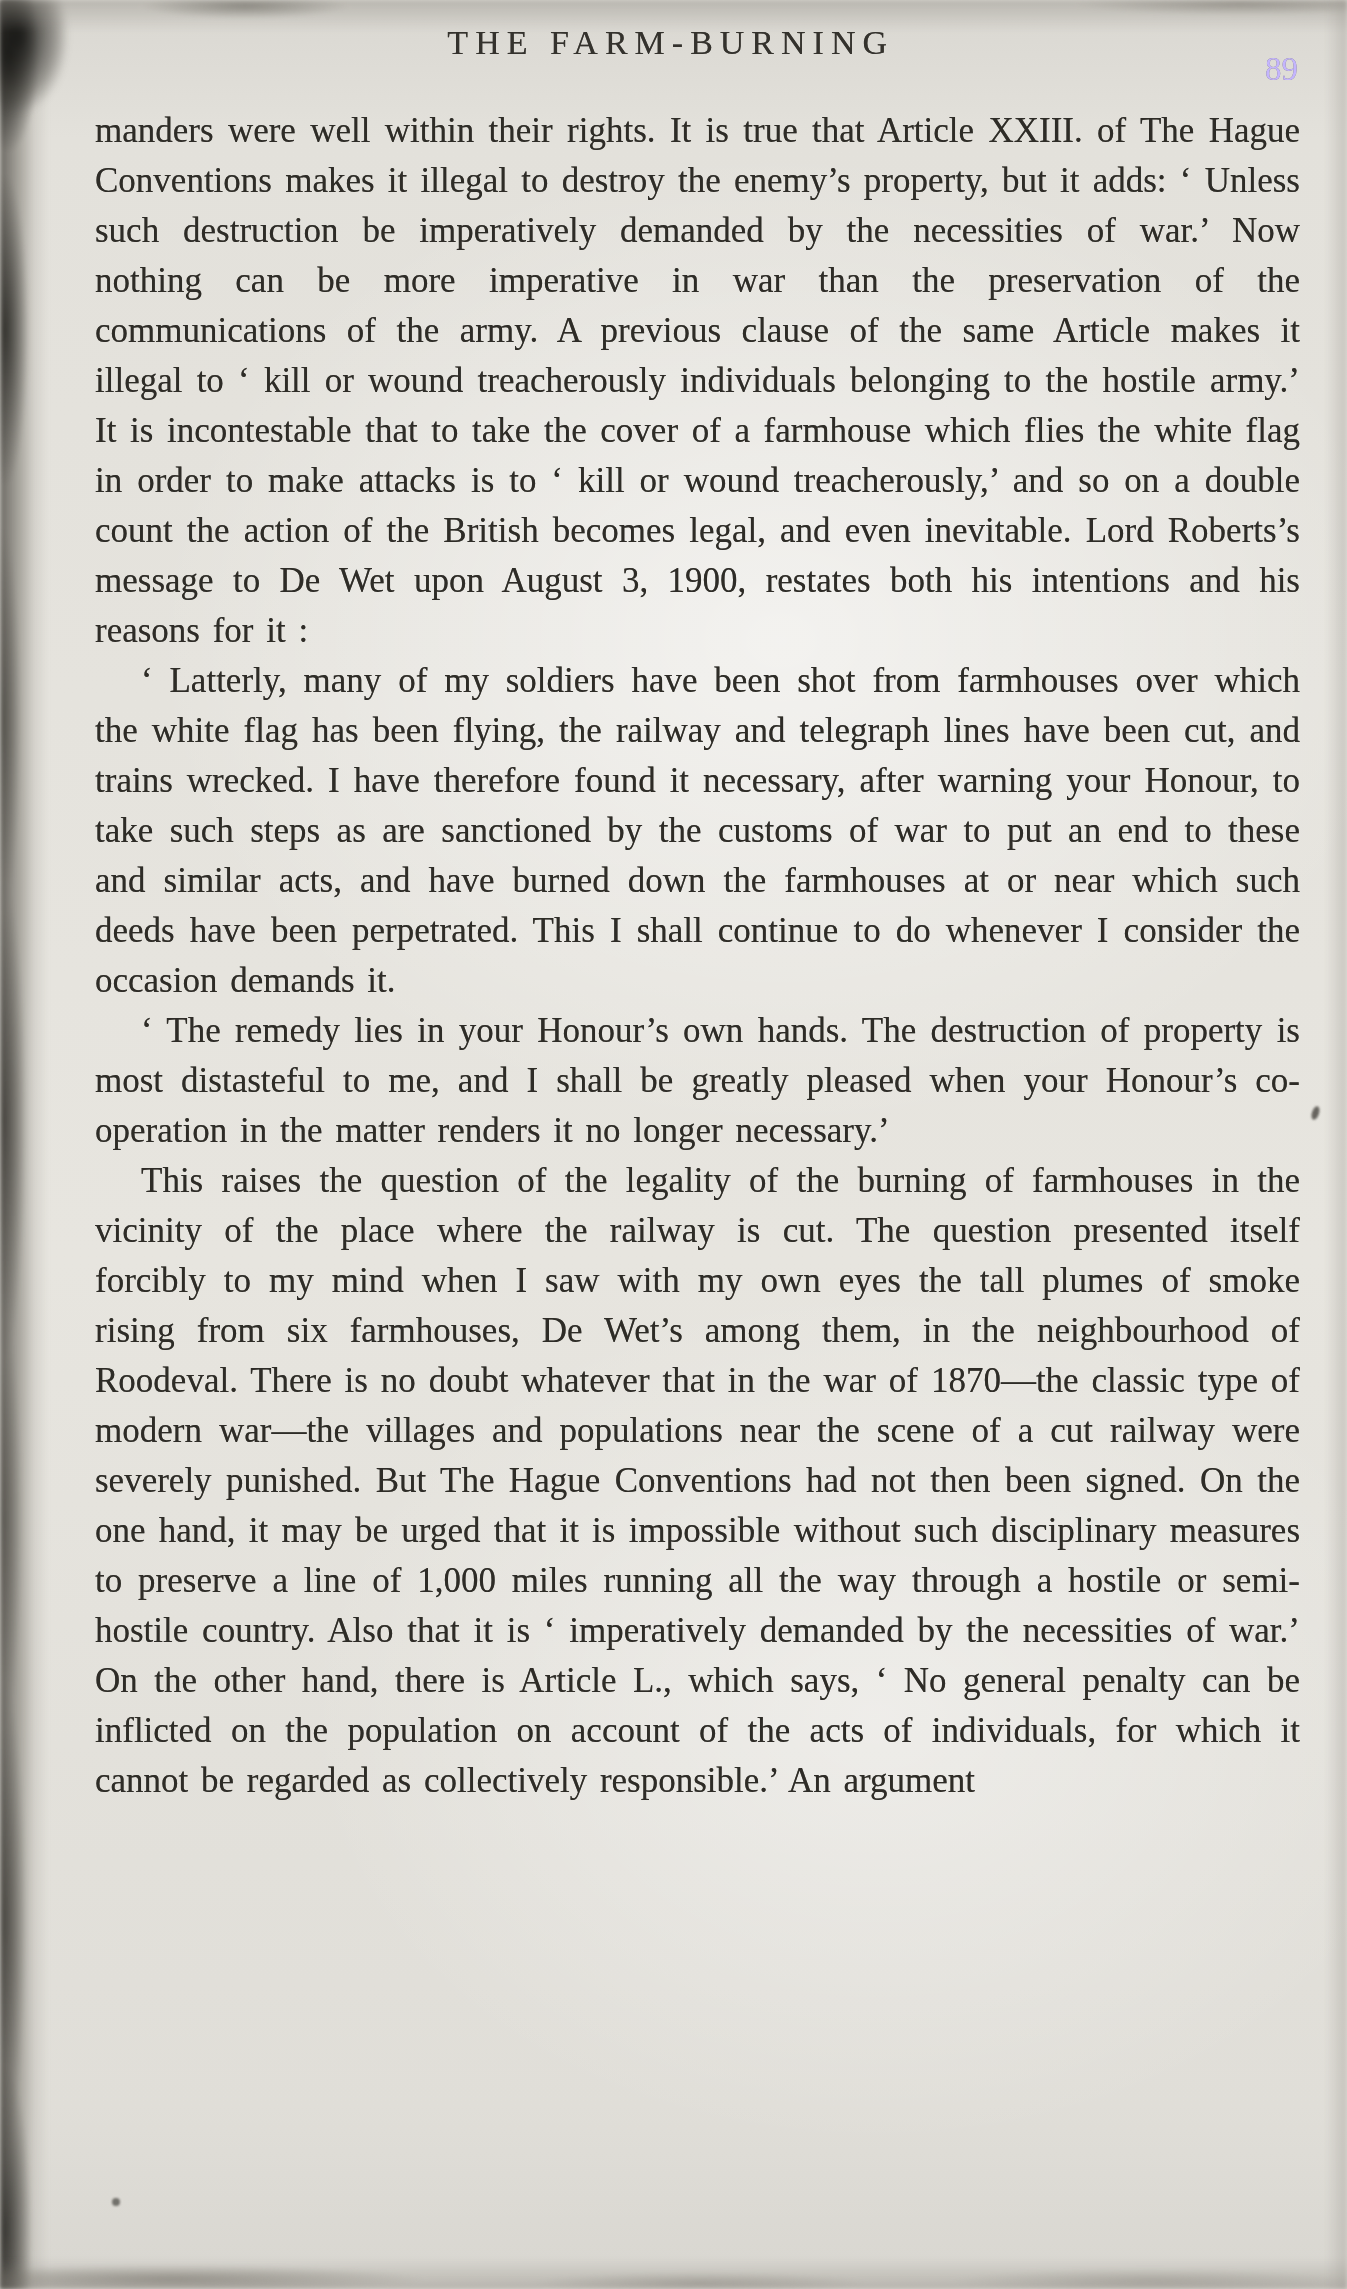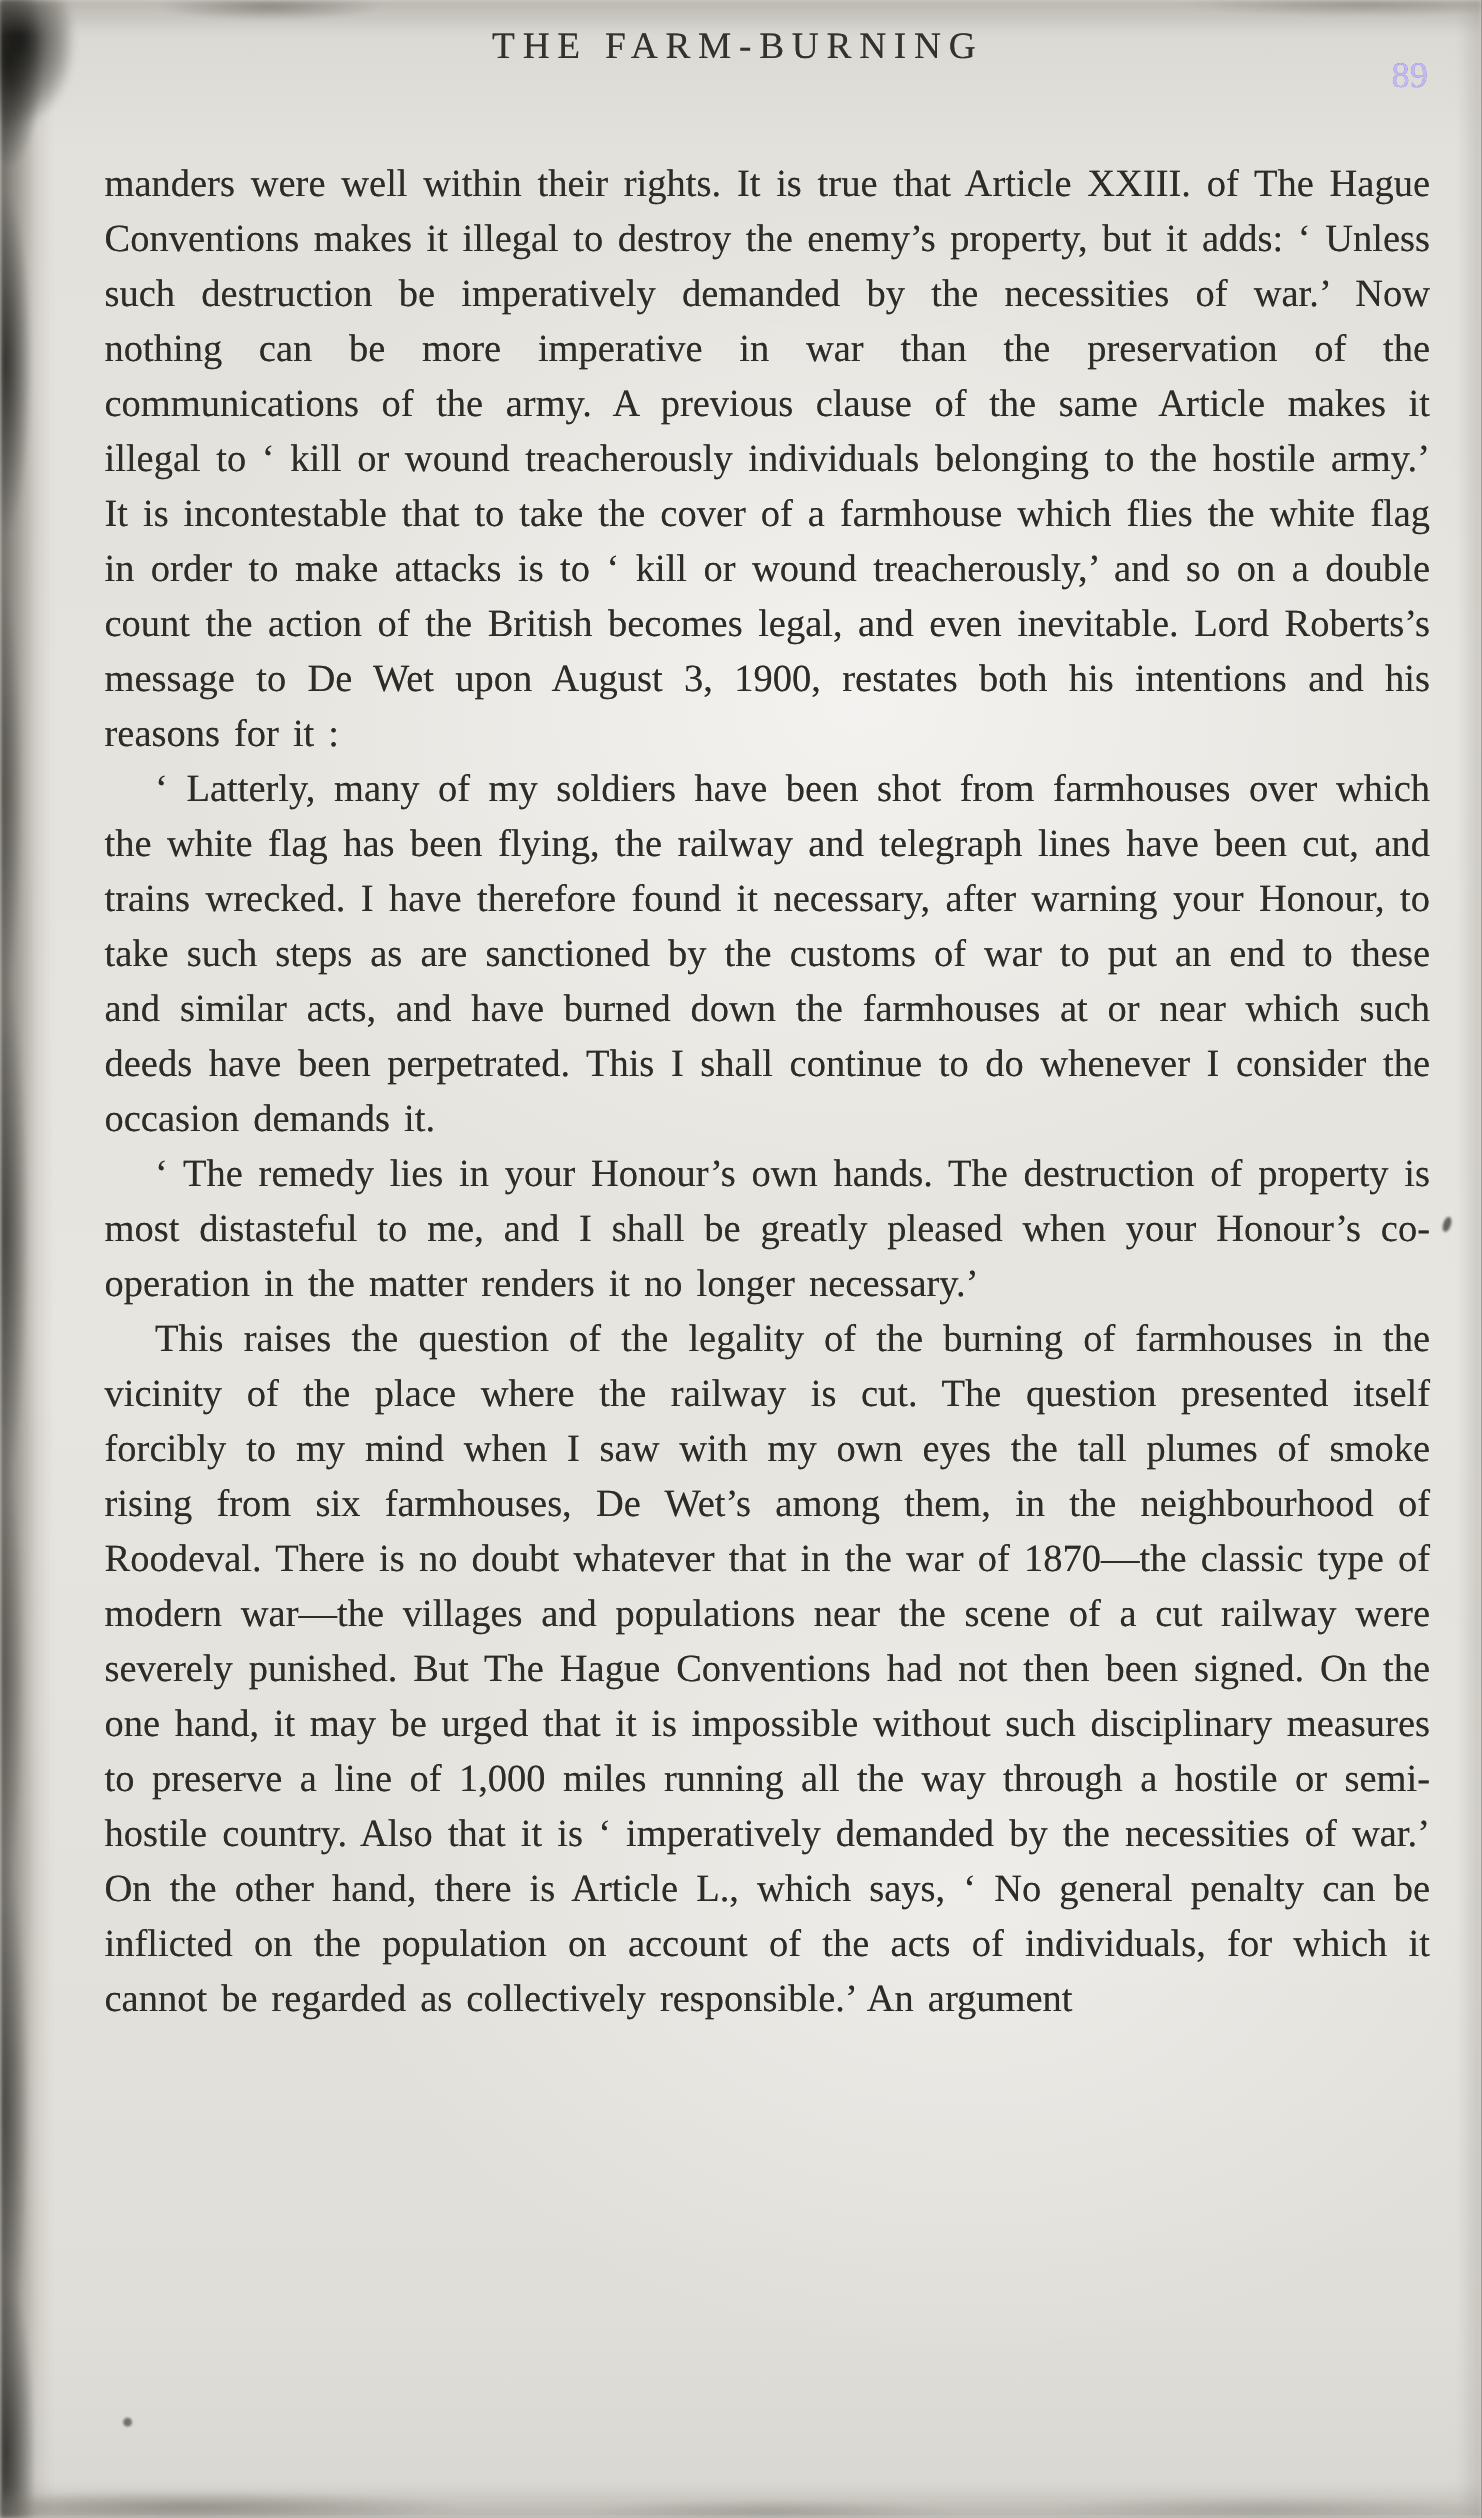--- a/index.html
+++ b/index.html
@@ -91,21 +91,20 @@
   }
 
   
   .content {
     position: absolute; top: 106px; left: 95px; width: 1205px;
     font-size: 35px; line-height: 50px;
     color: #2e2c27;
     text-align: justify;
     word-spacing: 4px;
     text-shadow: 0 0 0.6px rgba(46,44,39,0.65);
-    margin-top: 36px;
   }
   .content p { margin: 0; }
   .content p.indent { text-indent: 46px; }
 </style>
 </head>
 <body>
 
 <div class="paper"></div>
 
 <div class="edge-left"></div>

